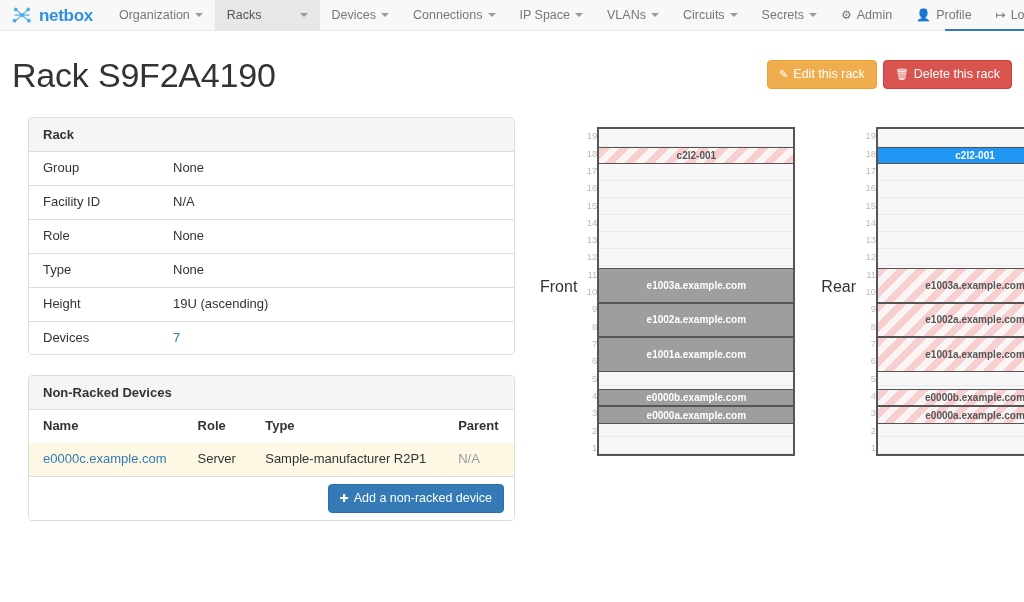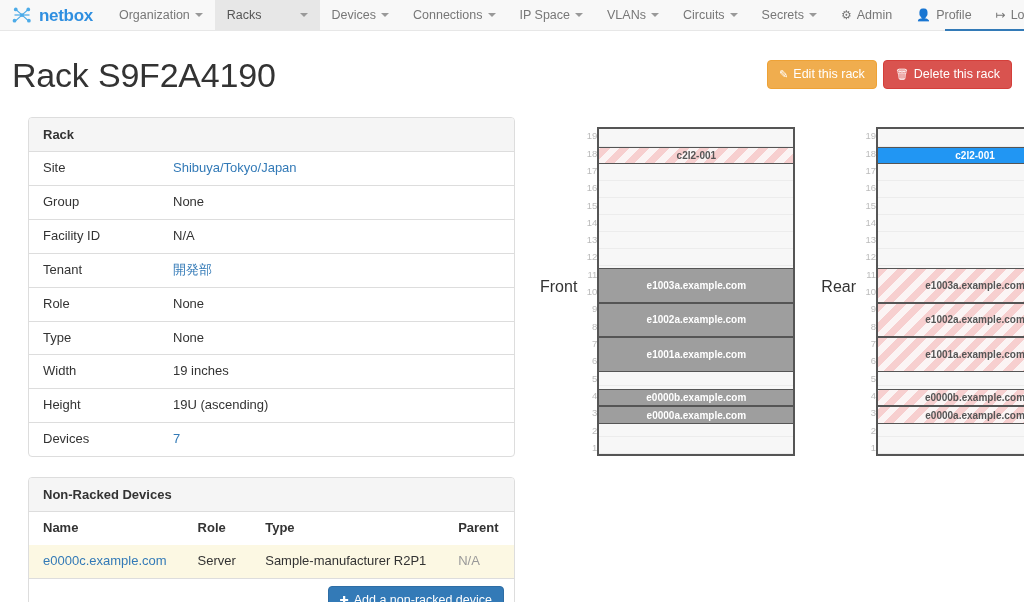--- a/index.html
+++ b/index.html
@@ -327,50 +327,34 @@
 
   <div class="cols">
 
     <div class="col-left">
 
       <div class="panel">
         <div class="panel-heading">Rack</div>
         <table class="tbl">
           <tbody>
             <tr>
-              <td class="key">Site</td>
-              <td class="val">
-                <a class="lnk">Shibuya/Tokyo/Japan</a>
-              </td>
-            </tr>
-            <tr>
               <td class="key">Group</td>
               <td class="val muted">None</td>
             </tr>
             <tr>
               <td class="key">Facility ID</td>
               <td class="val muted">N/A</td>
             </tr>
             <tr>
-              <td class="key">Tenant</td>
-              <td class="val">
-                <a class="lnk">開発部</a>
-              </td>
-            </tr>
-            <tr>
               <td class="key">Role</td>
               <td class="val muted">None</td>
             </tr>
             <tr>
               <td class="key">Type</td>
               <td class="val muted">None</td>
-            </tr>
-            <tr>
-              <td class="key">Width</td>
-              <td class="val">19 inches</td>
             </tr>
             <tr>
               <td class="key">Height</td>
               <td class="val">19U (ascending)</td>
             </tr>
             <tr>
               <td class="key">Devices</td>
               <td class="val">
                 <a class="lnk">7</a>
               </td>

